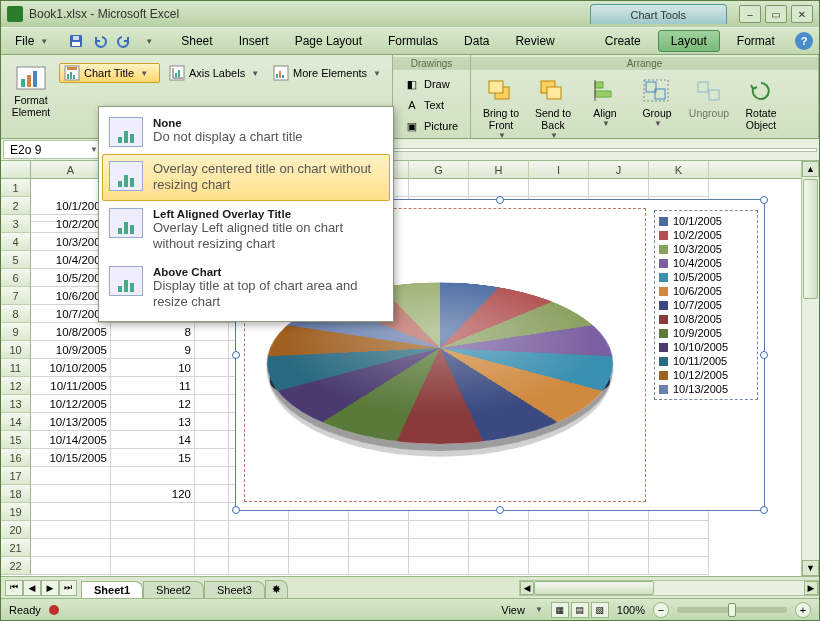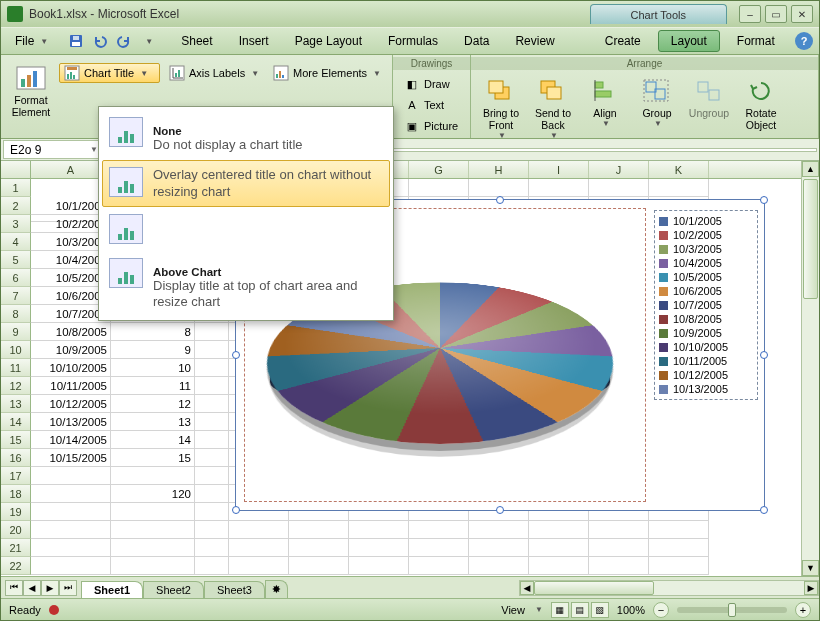--- a/index.html
+++ b/index.html
@@ -94,21 +94,21 @@
 .zoom-slider .zthumb { position: absolute; left: 50%; top: -4px; width: 8px; height: 14px; background: #ecf4e4; border: 1px solid #7a9a6a; border-radius: 2px; transform: translateX(-50%); }
 .zoom-btn { width: 16px; height: 16px; border: 1px solid #9ab886; background: #ecf4e4; border-radius: 8px; font-size: 11px; display: flex; align-items: center; justify-content: center; cursor: pointer; }
 
 
 .dropdown-panel { position: absolute; left: 98px; top: 106px; width: 296px; background: #fff; border: 1px solid #8a9a7a; box-shadow: 2px 3px 8px rgba(0,0,0,.3); z-index: 50; padding: 3px; }
 .dd-item { display: flex; gap: 10px; padding: 6px 6px; border: 1px solid transparent; border-radius: 2px; cursor: pointer; }
 .dd-item.sel { background: linear-gradient(#fff2c6,#ffe08a); border: 1px solid #d4a82a; }
 .dd-item .dd-ico { width: 34px; height: 30px; background: #eef; border: 1px solid #9ac; display: flex; align-items: flex-end; justify-content: center; gap: 2px; padding-bottom: 3px; }
 .dd-item .dd-ico span { display:inline-block; width:4px; background:#4a8; }
 .dd-text { flex: 1; }
-.dd-title { font-size: 11.5px; font-weight: bold; color: #1a1a1a; margin-top: 8px; }
+.dd-title { font-size: 11.5px; font-weight: bold; color: #1a1a1a; }
 .dd-desc { font-size: 13px; color: #555; line-height: 1.25; }
 
 .vscroll { width: 18px; background: #e8f0e0; border-left: 1px solid #b0c4a0; position: relative; }
 .vscroll .arr { position: absolute; left: 0; right: 0; height: 16px; background: #dce8d0; border: 1px solid #9ab886; font-size: 9px; display: flex; align-items: center; justify-content: center; }
 .vscroll .thumb { position: absolute; left: 1px; right: 1px; top: 18px; height: 120px; background: linear-gradient(90deg,#f4f8f0,#cfe0c0); border: 1px solid #9ab886; border-radius: 2px; }
 
 svg { display: block; }
 </style>
 </head>
 <body>
@@ -807,20 +807,24 @@
       <div class="dd-text">
         <div class="dd-desc">Overlay centered title on chart without resizing chart</div>
       </div>
     </div>
     <div class="dd-item">
       <div class="dd-ico">
         <span style="height: 6px;"></span>
         <span style="height: 12px;"></span>
         <span style="height: 9px;"></span>
       </div>
+      <div class="dd-text">
+        <div class="dd-title">Left Aligned Overlay Title</div>
+        <div class="dd-desc">Overlay Left aligned title on chart without resizing chart</div>
+      </div>
     </div>
     <div class="dd-item">
       <div class="dd-ico">
         <span style="height: 6px;"></span>
         <span style="height: 12px;"></span>
         <span style="height: 9px;"></span>
       </div>
       <div class="dd-text">
         <div class="dd-title">Above Chart</div>
         <div class="dd-desc">Display title at top of chart area and resize chart</div>

